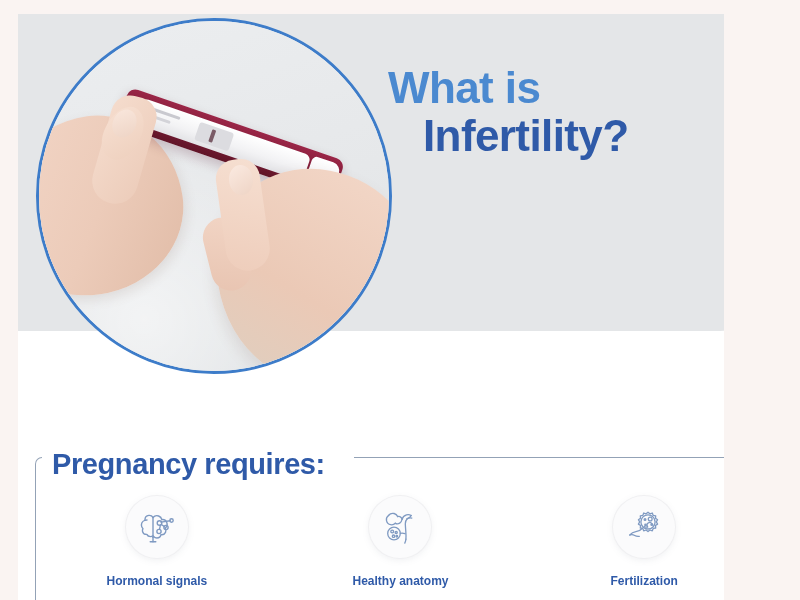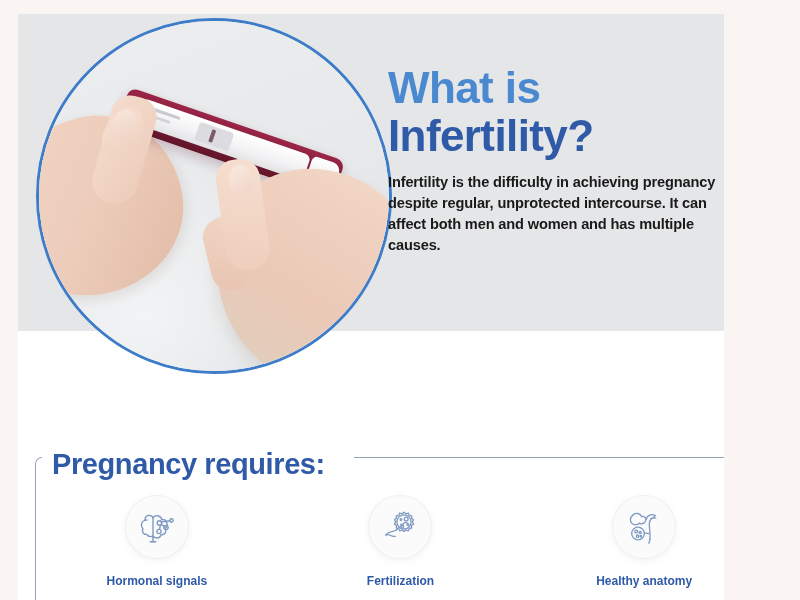--- a/index.html
+++ b/index.html
@@ -237,20 +237,21 @@
     letter-spacing: -0.6px;
     line-height: 1.02;
   }
   .title-line-2 {
     font-size: 44px;
     font-weight: bold;
     color: #2f5aa8;
     letter-spacing: -0.6px;
     line-height: 1.12;
     margin-bottom: 12px;
+    margin-left: 35px;
   }
 
   .hero-para {
     font-size: 14.6px;
     font-weight: 600;
     color: #1a1a1a;
     line-height: 1.44;
     letter-spacing: -0.15px;
   }
 
@@ -354,22 +355,20 @@
       <div class="hand-right"></div>
       <div class="finger-r2"></div>
       <div class="finger-r1"></div>
       <div class="nail-r"></div>
     </div>
   </div>
 
   <div class="hero-text">
     <div class="title-line-1">What is</div>
     <div class="title-line-2">Infertility?</div>
-    <div class="hero-para">Infertility is the difficulty in achieving pregnancy despite regular, unprotected intercourse.
-It can affect both men and women and has multiple causes.</div>
   </div>
 
   <div class="requires-box"></div>
   <div class="border-gap"></div>
   <div class="requires-heading">Pregnancy requires:</div>
 
   <div class="icon-row">
 
     <div class="icon-cell">
       <div class="icon-disc">
@@ -381,38 +380,20 @@
           <circle cx="21.5" cy="13" r="2.3"></circle>
           <circle cx="28" cy="17.5" r="2.1"></circle>
           <circle cx="21" cy="21.5" r="2.1"></circle>
           <circle cx="33.5" cy="10.5" r="1.7"></circle>
           <path d="M23.3 14.5l3.2 2.2M22.4 15.1l-.9 4.3M23 12.1l9.2-1.3"></path>
           <path d="M15 27.3v4.4"></path>
           <path d="M12.2 31.7h5.6"></path>
         </svg>
       </div>
       <div class="icon-caption">Hormonal signals</div>
-    </div>
-
-    <div class="icon-cell">
-      <div class="icon-disc">
-        <svg width="38" height="36" viewBox="0 0 38 36" fill="none" stroke="#7f9ac2" stroke-width="1.3" stroke-linecap="round" stroke-linejoin="round">
-          <path d="M23 3.2l1.9 1.6 2.4-.8.9 2.4 2.5.4-.2 2.5 2.1 1.4-1.3 2.2 1.3 2.2-2.1 1.4.2 2.5-2.5.4-.9 2.4-2.4-.8-1.9 1.6-1.9-1.6-2.4.8-.9-2.4-2.5-.4.2-2.5-2.1-1.4 1.3-2.2-1.3-2.2 2.1-1.4-.2-2.5 2.5-.4.9-2.4 2.4.8z"></path>
-          <circle cx="23" cy="12.9" r="7.1"></circle>
-          <circle cx="25.2" cy="10" r="1.9"></circle>
-          <circle cx="20" cy="10.6" r="0.85"></circle>
-          <circle cx="26.8" cy="15.4" r="0.85"></circle>
-          <circle cx="20.5" cy="15.9" r="0.7"></circle>
-          <path d="M22.6 17.9c-.9-1.2-.7-2.9.5-3.8 1.2-.9 2.9-.7 3.8.5"></path>
-          <path d="M22.6 17.9c-1.1.5-2.4.3-3.4-.5"></path>
-          <path d="M17.4 19.3c-1.7 1.9-4 3.1-6.5 3.4-2.4.3-4.6 1.5-6.1 3.3"></path>
-          <path d="M4.8 26c1.6-.6 3.4-.4 4.9.5 1.4.8 3 1.1 4.6.8"></path>
-        </svg>
-      </div>
-      <div class="icon-caption">Fertilization</div>
     </div>
 
     <div class="icon-cell">
       <div class="icon-disc">
         <svg width="36" height="38" viewBox="0 0 36 38" fill="none" stroke="#7f9ac2" stroke-width="1.3" stroke-linecap="round" stroke-linejoin="round">
           <path d="M6.5 7.5c-1.6 1.2-2.4 3.2-2 5.1.4 2.1 2.1 3.7 4.2 4.1 1.7.3 3.4-.2 4.6-1.4"></path>
           <path d="M6.5 7.5c1.3-1.7 3.5-2.5 5.6-2 1.6.4 2.9 1.5 3.5 3"></path>
           <path d="M15.6 8.5c1.3-.3 2.6.1 3.5 1 .5.5.9 1.2 1 1.9"></path>
           <path d="M13.3 15.3c1.4.7 3.1.6 4.4-.2 1.1-.7 1.9-1.8 2.1-3.1"></path>
           <path d="M20.1 11.4c.5-2.2 2.2-3.9 4.4-4.5 1.6-.4 3.3-.2 4.7.6"></path>
@@ -424,15 +405,33 @@
           <circle cx="10.2" cy="23.5" r="1.4"></circle>
           <circle cx="14.2" cy="24.6" r="1.1"></circle>
           <circle cx="11.5" cy="28.2" r="1.2"></circle>
           <circle cx="14.8" cy="28.3" r="0.8"></circle>
           <path d="M18.3 25.3c1.6-.3 3.2-.2 4.7.4"></path>
         </svg>
       </div>
       <div class="icon-caption">Healthy anatomy</div>
     </div>
 
+    <div class="icon-cell">
+      <div class="icon-disc">
+        <svg width="38" height="36" viewBox="0 0 38 36" fill="none" stroke="#7f9ac2" stroke-width="1.3" stroke-linecap="round" stroke-linejoin="round">
+          <path d="M23 3.2l1.9 1.6 2.4-.8.9 2.4 2.5.4-.2 2.5 2.1 1.4-1.3 2.2 1.3 2.2-2.1 1.4.2 2.5-2.5.4-.9 2.4-2.4-.8-1.9 1.6-1.9-1.6-2.4.8-.9-2.4-2.5-.4.2-2.5-2.1-1.4 1.3-2.2-1.3-2.2 2.1-1.4-.2-2.5 2.5-.4.9-2.4 2.4.8z"></path>
+          <circle cx="23" cy="12.9" r="7.1"></circle>
+          <circle cx="25.2" cy="10" r="1.9"></circle>
+          <circle cx="20" cy="10.6" r="0.85"></circle>
+          <circle cx="26.8" cy="15.4" r="0.85"></circle>
+          <circle cx="20.5" cy="15.9" r="0.7"></circle>
+          <path d="M22.6 17.9c-.9-1.2-.7-2.9.5-3.8 1.2-.9 2.9-.7 3.8.5"></path>
+          <path d="M22.6 17.9c-1.1.5-2.4.3-3.4-.5"></path>
+          <path d="M17.4 19.3c-1.7 1.9-4 3.1-6.5 3.4-2.4.3-4.6 1.5-6.1 3.3"></path>
+          <path d="M4.8 26c1.6-.6 3.4-.4 4.9.5 1.4.8 3 1.1 4.6.8"></path>
+        </svg>
+      </div>
+      <div class="icon-caption">Fertilization</div>
+    </div>
+
   </div>
 
 </div>
 
 </body></html>

